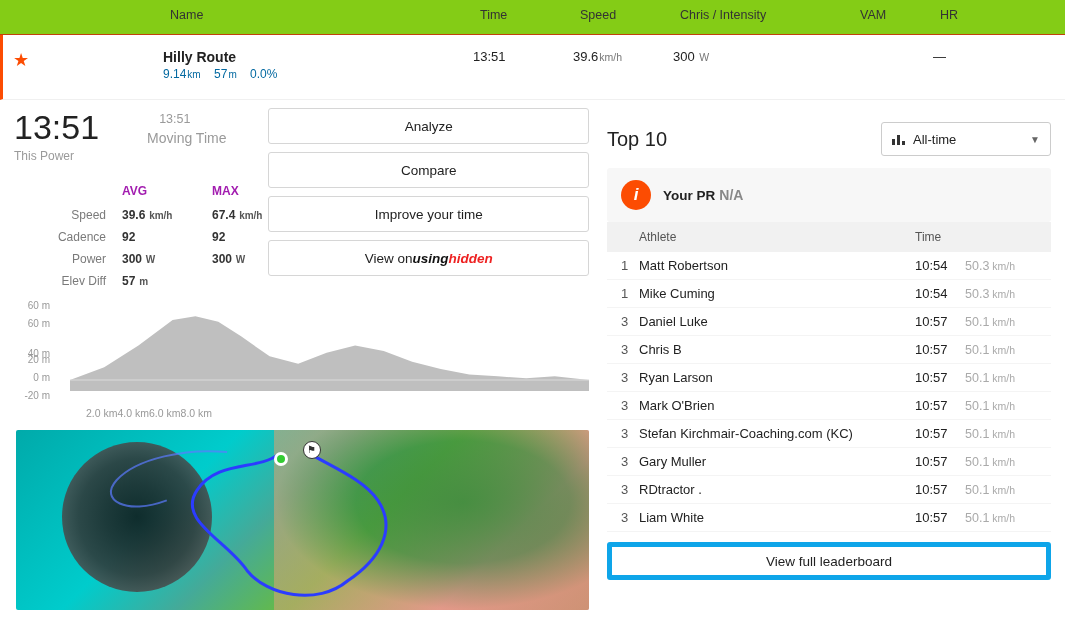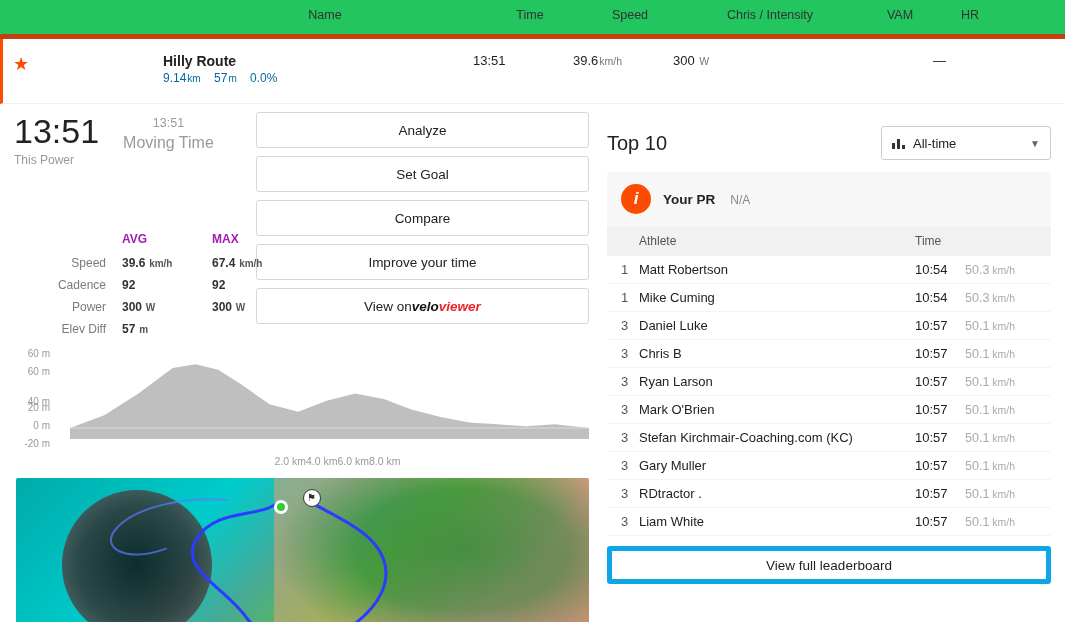--- a/index.html
+++ b/index.html
@@ -1,20 +1,20 @@
 <!DOCTYPE html>
 <html><head>
 <meta charset="utf-8">
 <style>
   * { box-sizing: border-box; margin: 0; padding: 0; }
   body { font-family: -apple-system, BlinkMacSystemFont, "Segoe UI", Helvetica, Arial, sans-serif; background:#fff; color:#222; font-size:13px; }
   .page { width:1065px; height:622px; position:relative; overflow:hidden; }
 
   
-  .header-row { display:flex; align-items:center; padding:8px 0 12px 0; background:#22c55e; border-bottom:5px solid #c2410c; color:#333; font-weight:500; font-size:12.5px;text-align:center;}
+  .header-row { display:flex; align-items:center; padding:8px 0 12px 0; background:#84cc16; border-bottom:1px solid #c2410c; color:#333; font-weight:500; font-size:12.5px;}
   .header-row .col-name { margin-left:170px; width:310px;}
   .header-row .col-time { width:100px;}
   .header-row .col-speed{ width:100px;}
   .header-row .col-pow  { width:180px;}
   .header-row .col-vam  { width:80px;}
   .header-row .col-hr   { width:60px;}
 
   .segrow { display:flex; align-items:flex-start; padding:14px 0 18px 0; background:#fff; border-bottom:1px solid #f0f0f0; border-left:3px solid #fc4c02;}
   .segrow .star { width:24px; margin-left:10px; margin-right:126px; color:#fc4c02; font-size:18px;}
   .segrow .seg-name { width:310px;}
@@ -31,40 +31,40 @@
   .body-wrap { display:flex; padding:8px 14px 0 14px; }
   .left { width:575px; }
   .right { flex:1; padding-left:18px; }
 
   .effort-top { display:flex; align-items:flex-start; gap:24px; }
   .effort-time { }
   .effort-time .big { font-size:34px; font-weight:400; color:#222;}
   .effort-time .lbl { color:#9a9a9a; font-size:12px; margin-top:2px;}
   .moving { text-align:center; padding-top:4px;}
   .moving .v { color:#9a9a9a; font-size:12.5px;}
-  .moving .lbl { color:#9a9a9a; font-size:16px; margin-top:4px;}
+  .moving .lbl { color:#9a9a9a; font-size:14px; margin-top:4px;margin-left:24px;}
 
   .btns { flex:1; margin-left:18px;}
   .btn { border:1px solid #d6d6d6; border-radius:3px; height:36px; display:flex; align-items:center; justify-content:center; margin-bottom:8px; font-size:13.5px; color:#222; background:#fff; cursor:pointer; font-weight:500;}
   .velo { font-weight:600; font-style:italic;}
   .velo .v1{ color:#111;} .velo .v2{ color:#e22;}
 
   .stat-grid { margin-top:20px; margin-left:18px; width:280px;}
   .stat-grid .hdr { display:flex; color:#a21caf; font-weight:600; font-size:12px; margin-bottom:10px;}
   .stat-grid .hdr .l{ width:90px;} .stat-grid .hdr .a{ width:90px;} .stat-grid .hdr .m{ width:90px;}
   .stat-grid .row { display:flex; font-size:12px; margin-bottom:8px; color:#333;}
   .stat-grid .row .l{ width:90px; text-align:right; color:#7a7a7a; padding-right:16px;}
   .stat-grid .row .a{ width:90px; font-weight:600;}
   .stat-grid .row .m{ width:90px; font-weight:600;}
   .stat-grid .u { font-size:10px; color:#555; margin-left:1px;}
 
   .elev-area { margin-top:12px; padding-left:18px; position:relative; height:120px;}
   .elev-area svg { width:100%; height:100%;}
   .elev-ylabel { position:absolute; left:0; width:36px; text-align:right; font-size:10px; color:#999;}
-  .elev-xlabels { display:flex; justify-content:center; font-size:10.5px; color:#999; margin-top:4px; padding-left:54px;}
+  .elev-xlabels { display:flex; justify-content:flex-start; font-size:10.5px; color:#999; margin-top:4px; padding-left:54px;}
   .mapph { margin-top:10px; height:180px; background:linear-gradient(135deg,#0aa 0%, #0cc 30%, #4a9 45%, #6b4 60%, #f8a 80%, #c77 100%); position:relative; border-radius:2px; overflow:hidden; margin-left:2px;}
   .mapph::before{content:''; position:absolute; left:8%; bottom:10%; width:150px; height:150px; border-radius:50%; background:radial-gradient(circle,#111 0%, #222 30%, #333 55%, #555 80%); opacity:0.85;}
   .mapph::after{content:''; position:absolute; right:0; top:0; width:55%; height:100%; background:radial-gradient(ellipse at 60% 40%, rgba(60,140,60,0.9) 0%, rgba(60,140,60,0.7) 40%, rgba(207,164,115,0.6) 70%);}
   .route-line { position:absolute; inset:0; z-index:2;}
   .map-start { position:absolute; left:45%; top:12%; width:14px; height:14px; background:#3c3; border:3px solid #fff; border-radius:50%; z-index:3;}
   .map-end   { position:absolute; left:50%; top:6%;  width:18px; height:18px; background:#fff; border:1px solid #333; border-radius:50%; z-index:3; display:flex; align-items:center; justify-content:center; font-size:11px;}
   .map-end::after{content:'⚑'; color:#333; font-size:10px;}
 
   .right .notice { font-size:13px; color:#333; line-height:1.45;}
   .top10-row { display:flex; align-items:center; justify-content:space-between; margin-top:14px;}
@@ -73,21 +73,21 @@
   .selector .caret{ font-size:10px; color:#666;}
   .bars-wrap{display:inline-flex; align-items:flex-end; gap:2px; height:12px;}
   .bars-wrap span{width:3px; background:#333;}
   .bars-wrap span:nth-child(1){height:6px;}
   .bars-wrap span:nth-child(2){height:10px;}
   .bars-wrap span:nth-child(3){height:4px;}
 
   .pr { background:#f7f7f7; padding:12px 14px; margin-top:12px; display:flex; align-items:center; gap:12px; border-radius:3px;}
   .pr .orb { width:30px; height:30px; border-radius:50%; background:#fc4c02; color:#fff; display:flex; align-items:center; justify-content:center; font-weight:700; font-style:italic; font-size:17px;}
   .pr .txt { font-weight:600; font-size:13.5px;}
-  .pr .na { font-weight:400; color:#888; font-size:12px; margin-left:15px;}
+  .pr .na { font-weight:700; color:#888; font-size:14px; margin-left:4px;}
 
   .lb { margin-top:0px;}
   .lb .hdr { display:flex; background:#f1f1f1; font-size:12px; color:#555; padding:8px 14px;}
   .lb .hdr .ath { flex:1; margin-left:0;}
   .lb .hdr .tm  { width:60px;}
   .lb .row { display:flex; align-items:center; padding:6px 14px; font-size:13px; border-bottom:1px solid #f4f4f4;}
   .lb .row .rk { width:18px; color:#555;}
   .lb .row .nm { flex:1; color:#222;}
   .lb .row .tm { width:50px; color:#222;}
   .lb .row .sp { width:72px; color:#aaa; font-size:12.5px; text-align:left;}
@@ -135,26 +135,25 @@
         <div class="effort-time">
           <div class="big">13:51</div>
           <div class="lbl">This Power</div>
         </div>
         <div class="moving">
           <div class="v">13:51</div>
           <div class="lbl">Moving Time</div>
         </div>
         <div class="btns">
           <div class="btn">Analyze</div>
-          <div class="btn">Set Goal</div>
           <div class="btn">Compare</div>
           <div class="btn">Improve your time</div>
           <div class="btn">
             <span>View on </span>
-            <span class="velo"><span class="v1">velo</span><span class="v2">viewer</span></span>
+            <span class="velo"><span class="v1">using</span><span class="v2">hidden</span></span>
           </div>
         </div>
       </div>
 
       <div class="stat-grid" style="margin-top:-100px;">
         <div class="hdr">
             <div class="l"></div>
             <div class="a">AVG</div>
             <div class="m">MAX</div>
           </div>

